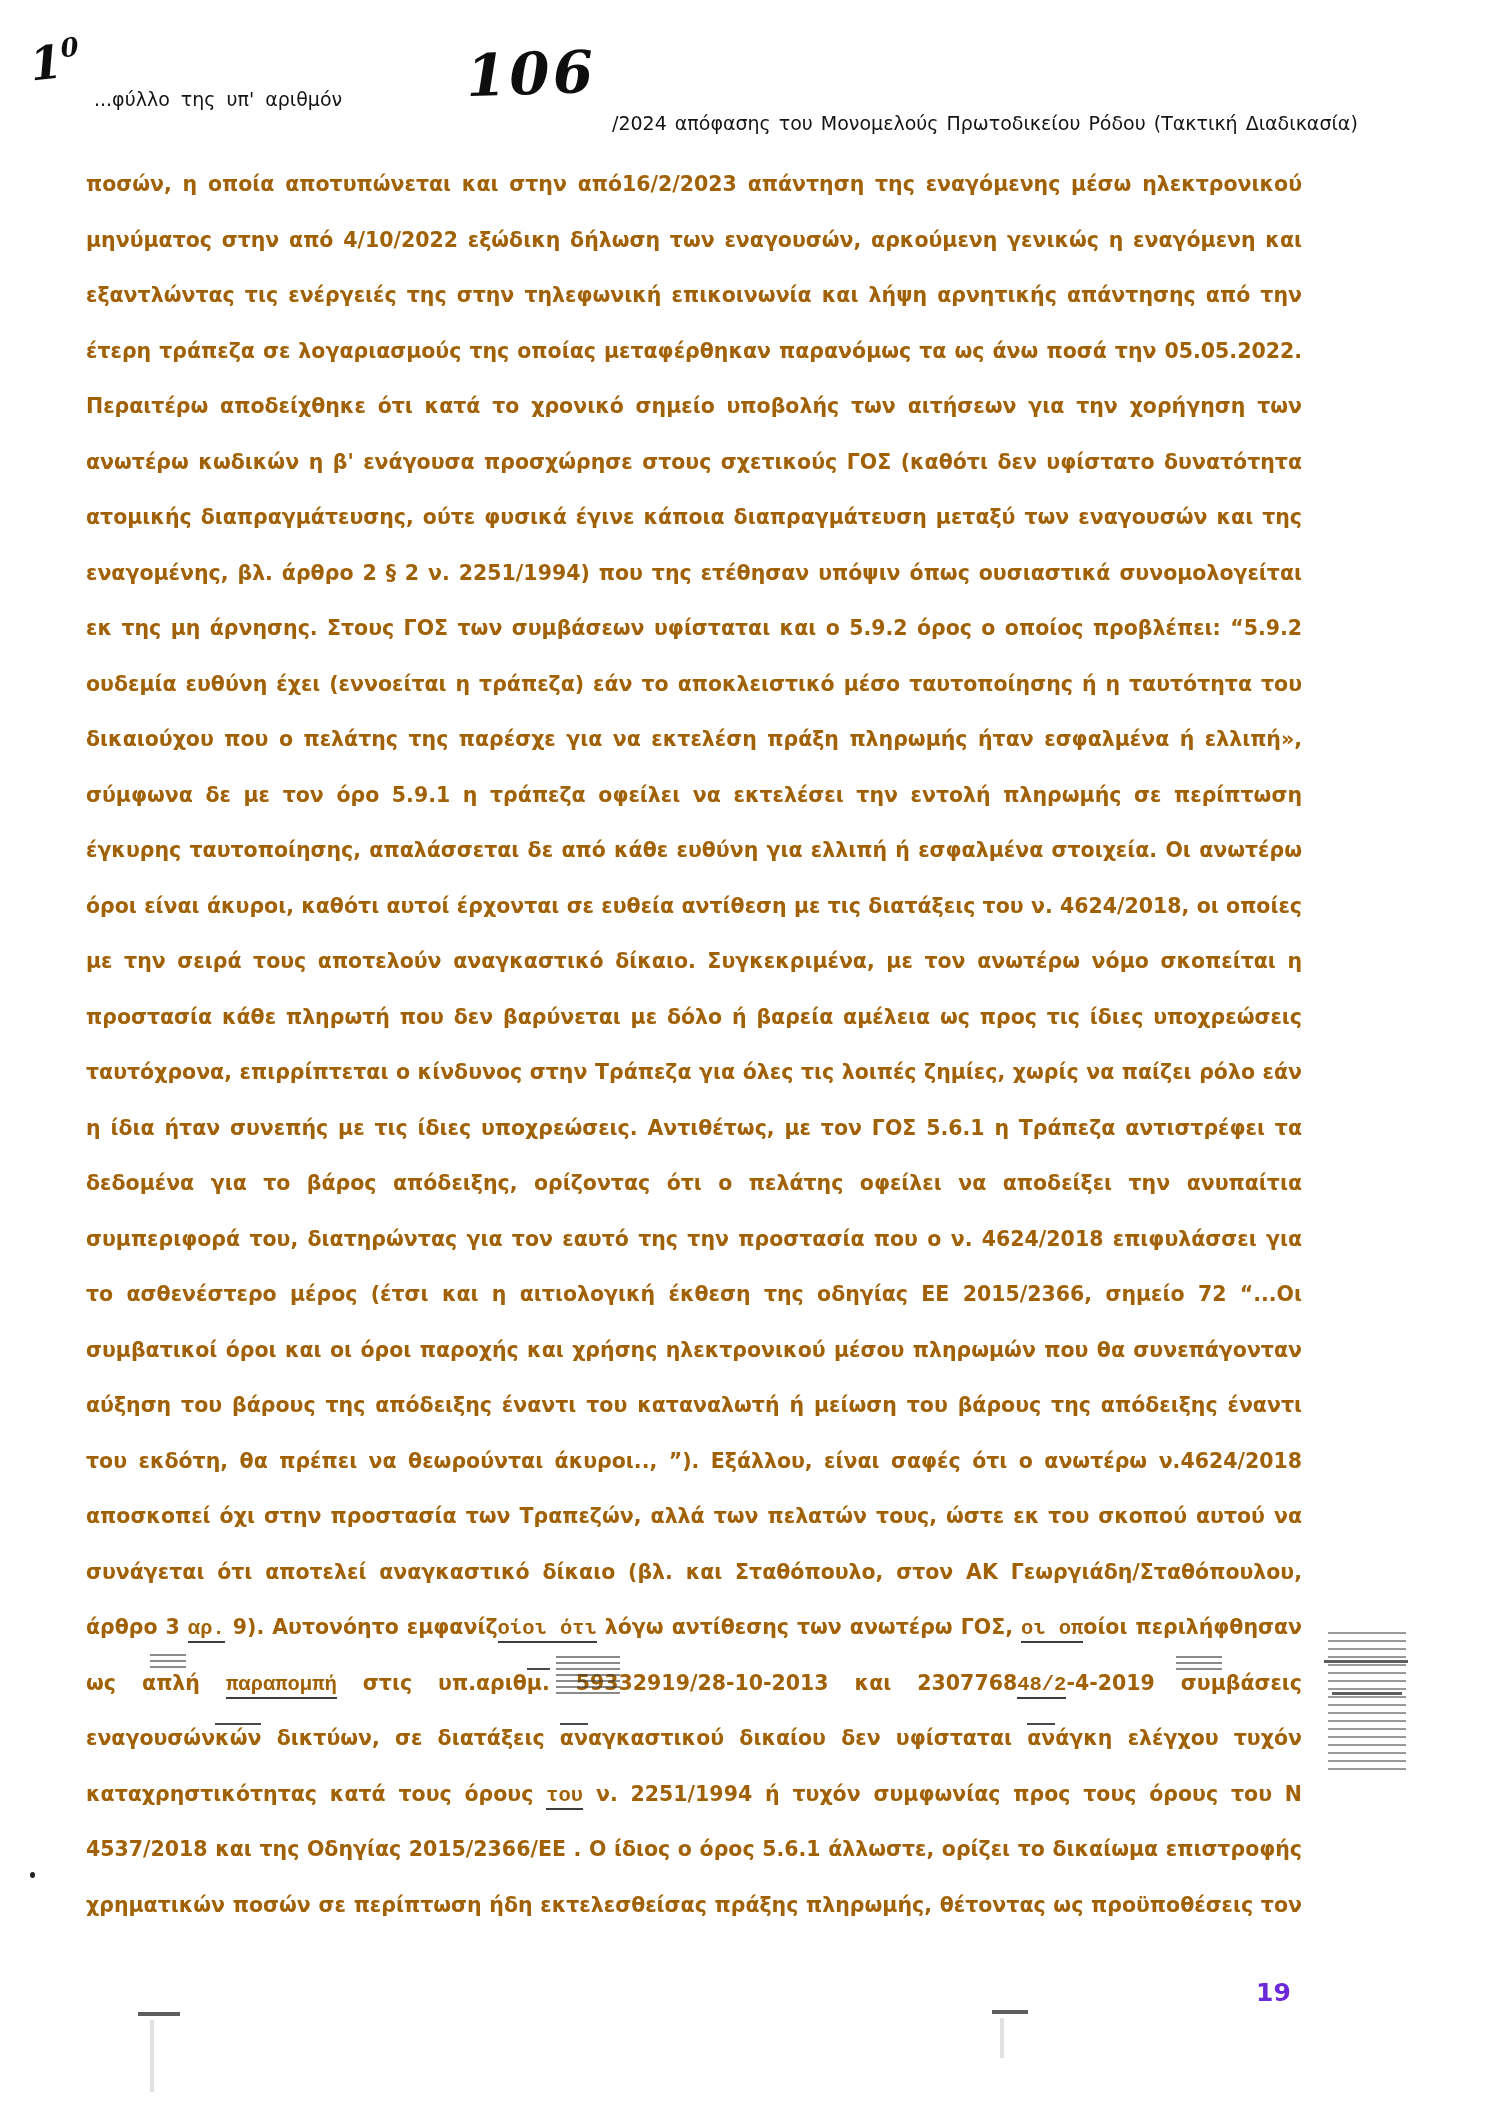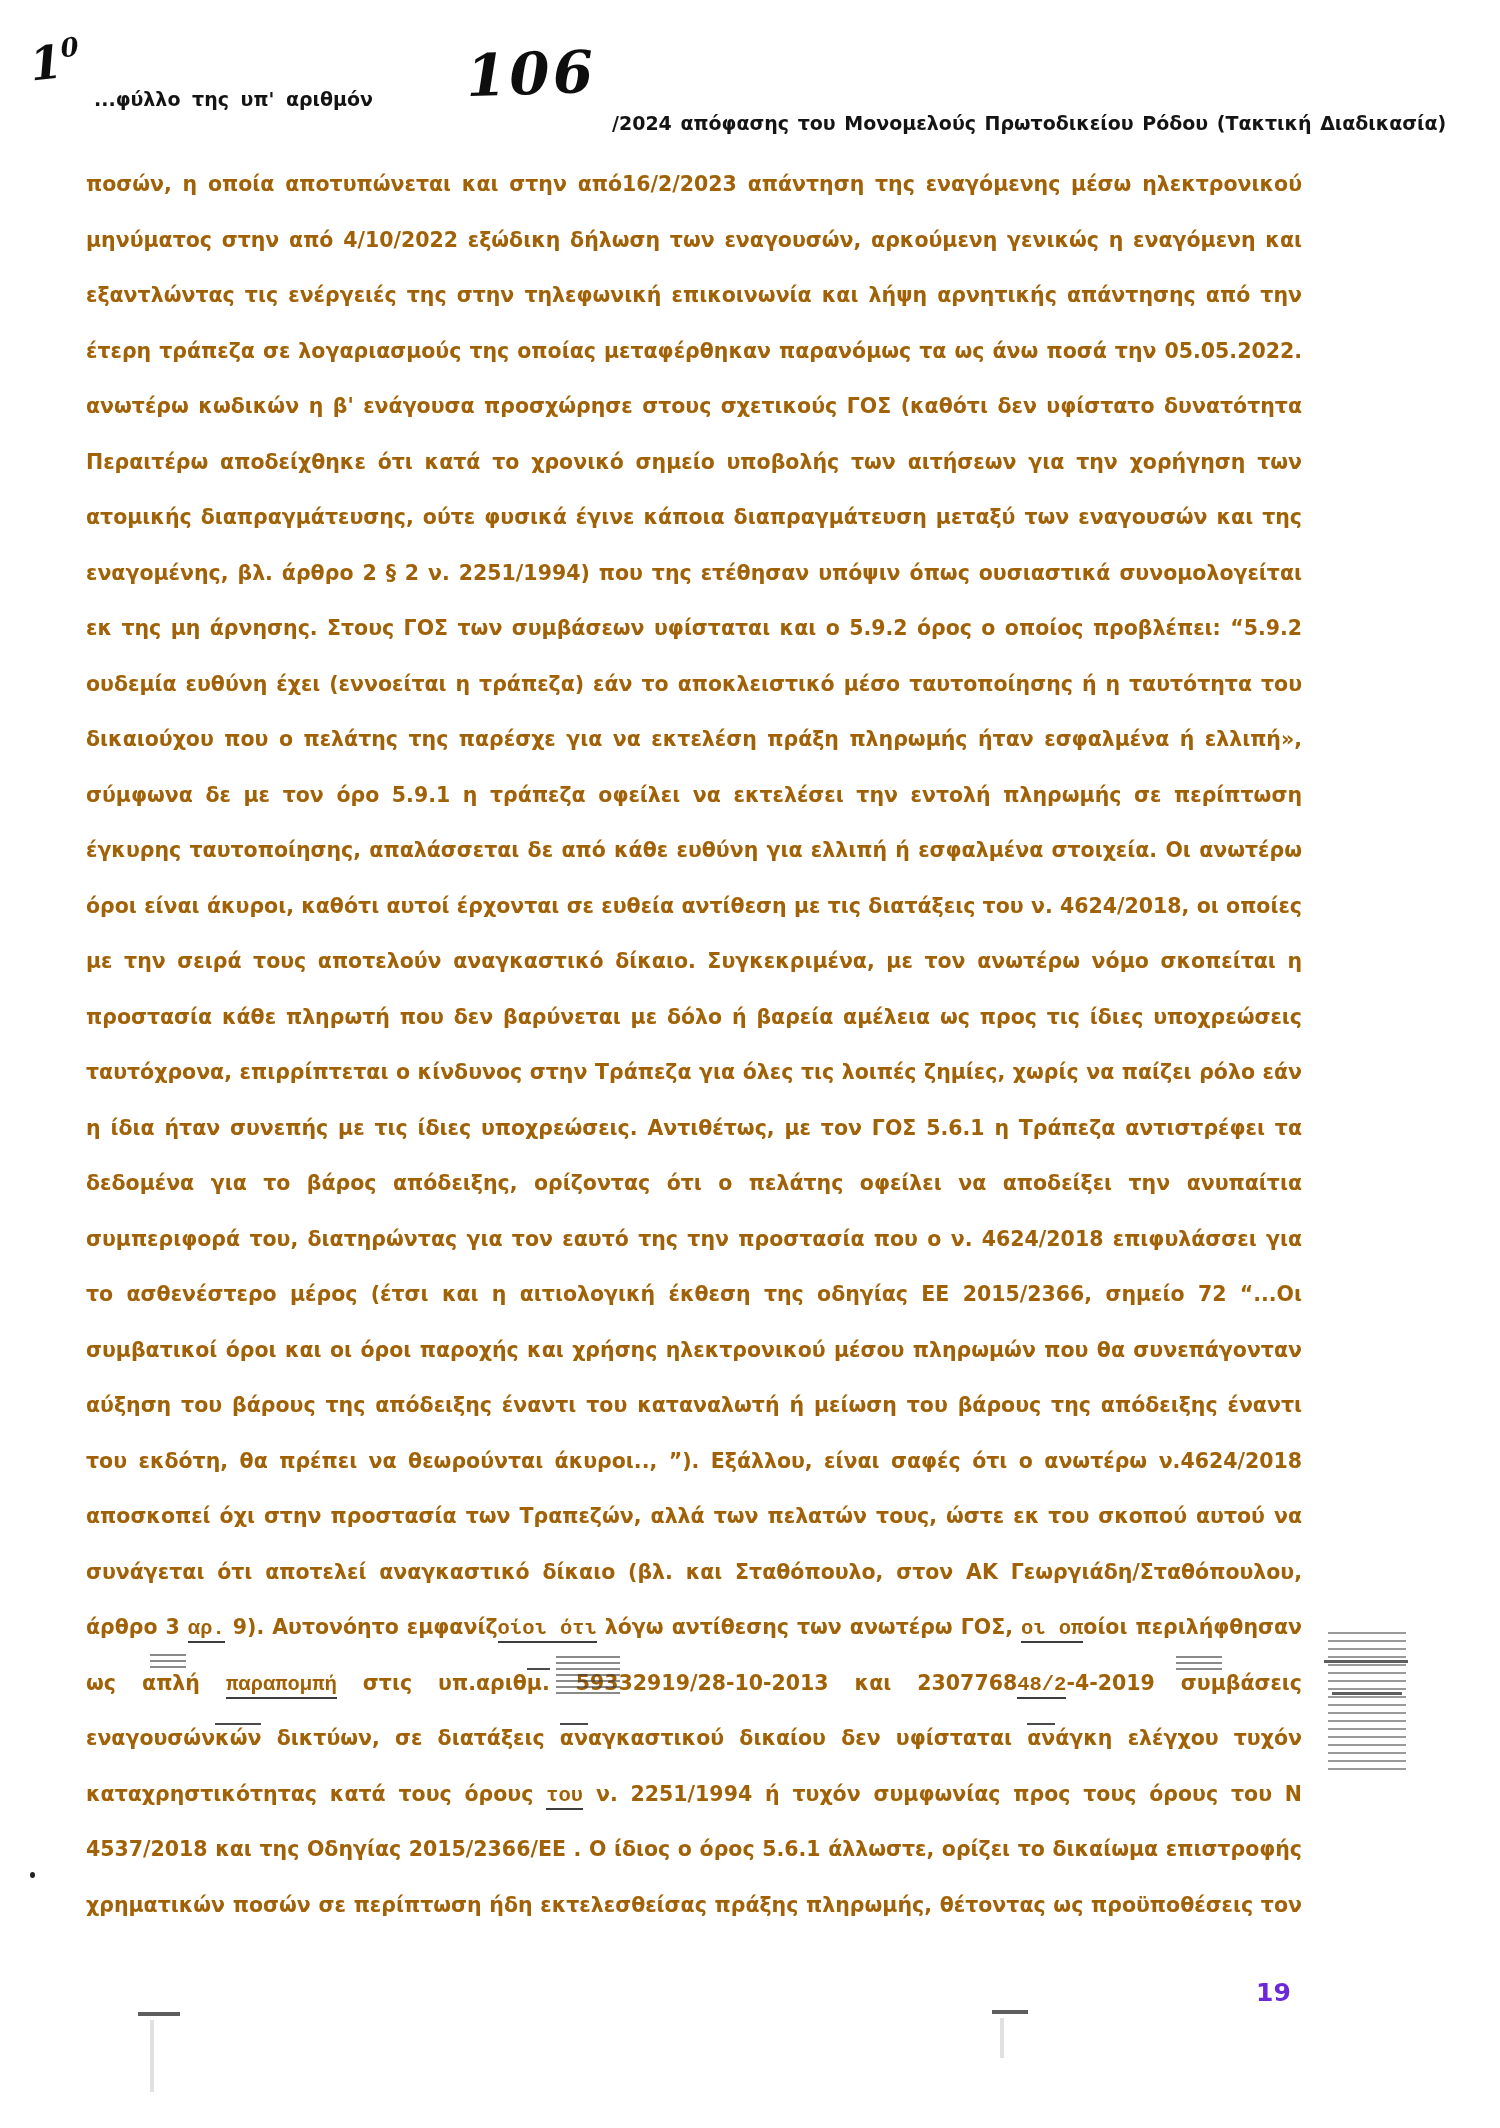--- a/index.html
+++ b/index.html
@@ -21,21 +21,21 @@
     font-family:"DejaVu Serif", serif;
     font-style:italic;
     font-weight:700;
     color:#0e0e0e;
   }
   #hw-sheet   { left:30px;  top:34px;  font-size:46px; transform:rotate(-6deg); }
   #hw-sheet sup { font-size:26px; vertical-align:20px; }
   #hw-case    { left:466px; top:40px;  font-size:58px; letter-spacing:3px; transform:rotate(-2deg); }
   .hdr-text {
     position:absolute;
-    font-weight:700;
+    font-weight:400;
     font-size:19px;
     color:#141414;
     white-space:nowrap;
   }
   #hdr-pre  { left:94px;  top:88px; word-spacing:5px; }
   #hdr-post { left:612px; top:88px; word-spacing:2px;margin-top:24px; }
 
   
   #body-text {
     position:absolute;
@@ -90,22 +90,22 @@
   <div class="hw" id="hw-sheet"><span>1</span><sup>0</sup></div>
   <div class="hdr-text" id="hdr-pre">...φύλλο της υπ' αριθμόν</div>
   <div class="hw" id="hw-case">106</div>
   <div class="hdr-text" id="hdr-post">/2024 απόφασης του Μονομελούς Πρωτοδικείου Ρόδου (Τακτική Διαδικασία)</div>
 
   <div id="body-text">
       <div class="line">ποσών, η οποία αποτυπώνεται και στην από16/2/2023 απάντηση της εναγόμενης μέσω ηλεκτρονικού</div>
       <div class="line">μηνύματος στην από 4/10/2022 εξώδικη δήλωση των εναγουσών, αρκούμενη γενικώς η εναγόμενη και</div>
       <div class="line">εξαντλώντας τις ενέργειές της στην τηλεφωνική επικοινωνία και λήψη αρνητικής απάντησης από την</div>
       <div class="line">έτερη τράπεζα σε λογαριασμούς της οποίας μεταφέρθηκαν παρανόμως τα ως άνω ποσά την 05.05.2022.</div>
+      <div class="line">Περαιτέρω αποδείχθηκε ότι κατά το χρονικό σημείο υποβολής των αιτήσεων για την χορήγηση των</div>
       <div class="line">ανωτέρω κωδικών η β' ενάγουσα προσχώρησε στους σχετικούς ΓΟΣ (καθότι δεν υφίστατο δυνατότητα</div>
-      <div class="line">Περαιτέρω αποδείχθηκε ότι κατά το χρονικό σημείο υποβολής των αιτήσεων για την χορήγηση των</div>
       <div class="line">ατομικής διαπραγμάτευσης, ούτε φυσικά έγινε κάποια διαπραγμάτευση μεταξύ των εναγουσών και της</div>
       <div class="line">εναγομένης, βλ. άρθρο 2 § 2 ν. 2251/1994) που της ετέθησαν υπόψιν όπως ουσιαστικά συνομολογείται</div>
       <div class="line">εκ της μη άρνησης. Στους ΓΟΣ των συμβάσεων υφίσταται και ο 5.9.2 όρος ο οποίος προβλέπει: “5.9.2</div>
       <div class="line">ουδεμία ευθύνη έχει (εννοείται η τράπεζα) εάν το αποκλειστικό μέσο ταυτοποίησης ή η ταυτότητα του</div>
       <div class="line">δικαιούχου που ο πελάτης της παρέσχε για να εκτελέση πράξη πληρωμής ήταν εσφαλμένα ή ελλιπή»,</div>
       <div class="line">σύμφωνα δε με τον όρο 5.9.1 η τράπεζα οφείλει να εκτελέσει την εντολή πληρωμής σε περίπτωση</div>
       <div class="line">έγκυρης ταυτοποίησης, απαλάσσεται δε από κάθε ευθύνη για ελλιπή ή εσφαλμένα στοιχεία. Οι ανωτέρω</div>
       <div class="line">όροι είναι άκυροι, καθότι αυτοί έρχονται σε ευθεία αντίθεση με τις διατάξεις του ν. 4624/2018, οι οποίες</div>
       <div class="line">με την σειρά τους αποτελούν αναγκαστικό δίκαιο. Συγκεκριμένα, με τον ανωτέρω νόμο σκοπείται η</div>
       <div class="line">προστασία κάθε πληρωτή που δεν βαρύνεται με δόλο ή βαρεία αμέλεια ως προς τις ίδιες υποχρεώσεις</div>

